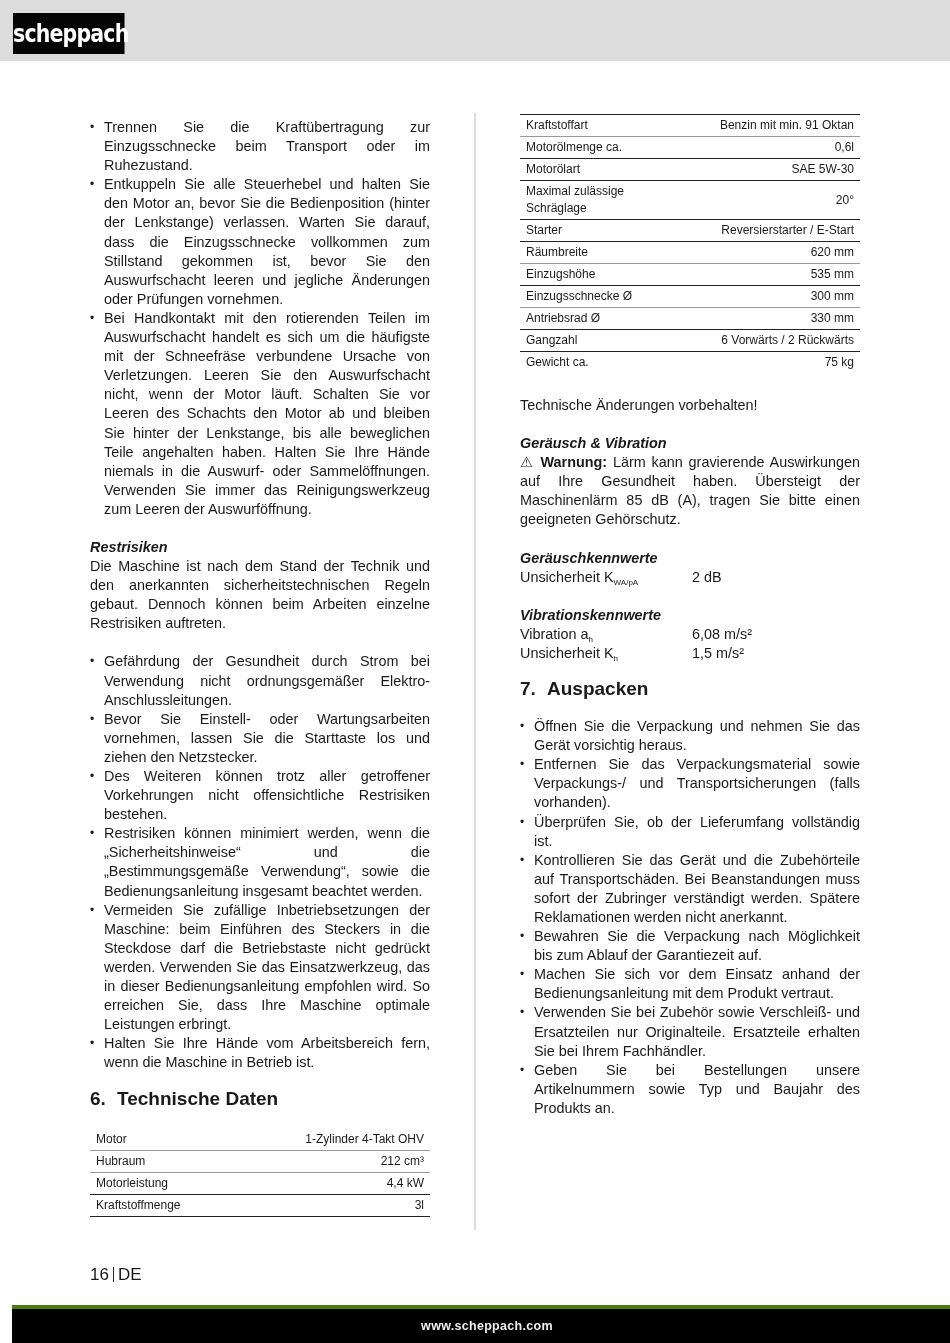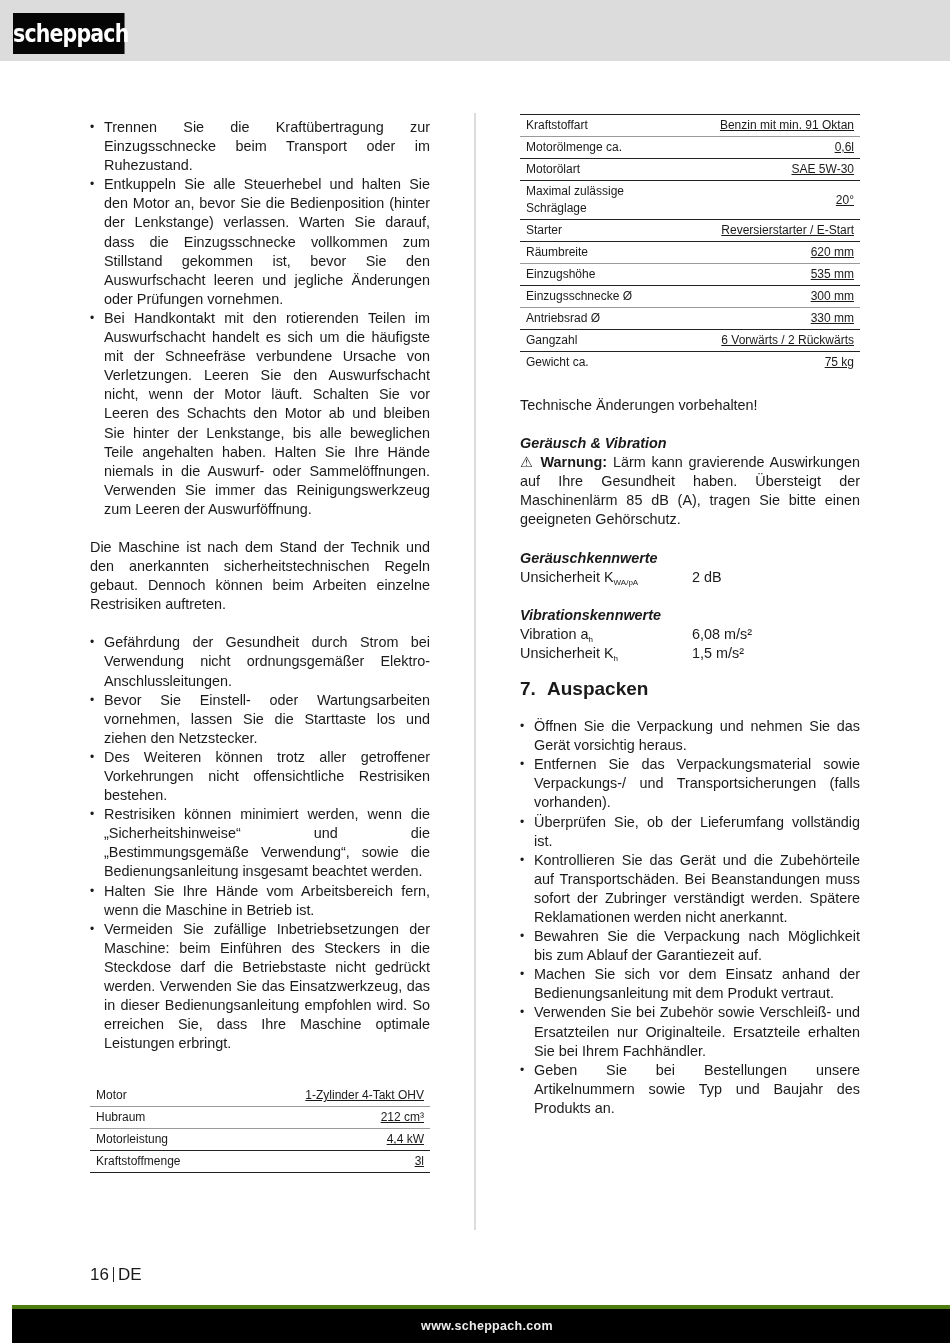--- a/index.html
+++ b/index.html
@@ -21,21 +21,21 @@
   ul.bl { list-style: none; margin: 0; padding: 0; }
   ul.bl li { position: relative; padding-left: 14px; text-align: justify; }
   ul.bl li::before { content: "•"; position: absolute; left: 0; top: 0; font-size: 12px; }
   p { margin: 0; text-align: justify; }
   .h-bold { font-weight: bold; font-style: italic; }
   .gap { height: 19px; }
   .section-title { font-size: 19px; font-weight: bold; margin: 0; line-height: 24px; }
   .section-title .num { display: inline-block; width: 27px; }
   table.spec { border-collapse: collapse; width: 100%; font-size: 12px; }
   table.spec td { padding: 2px 6px 2px 6px; line-height: 17px; vertical-align: middle; }
-  table.spec td.v { text-align: right; white-space: nowrap; text-decoration: underline; }
+  table.spec td.v { text-align: right; white-space: nowrap; }
   table.spec tr { border-bottom: 1.5px solid #9a9a9a; }
   table.spec tr.dark { border-bottom: 1.5px solid #222; }
   table.spec.top-border { border-top: 1.5px solid #222; }
   .kv { display: flex; }
   .kv .k { width: 172px; }
   sub { font-size: 8px; vertical-align: -3px; line-height: 0; }
   .page-num { position: absolute; left: 90px; top: 1265px; font-size: 17px; }
   .page-num .sep { display: inline-block; width: 1px; height: 15px; background: #222; margin: 0 4px; vertical-align: -2px; }
   .footer { position: absolute; left: 12px; top: 1305px; width: 950px; height: 38px; background: #000; border-top: 4px solid #4d7c0f; }
   .footer span { position: absolute; left: 0; width: 950px; text-align: center; top: 10px; color: #eee; font-weight: bold; font-size: 12.5px; letter-spacing: 0.3px; }
@@ -49,31 +49,35 @@
 
 <div class="divider"></div>
 
 <div class="col col-left">
   <ul class="bl">
     <li>Trennen Sie die Kraftübertragung zur Einzugsschnecke beim Transport oder im Ruhezustand.</li>
     <li>Entkuppeln Sie alle Steuerhebel und halten Sie den Motor an, bevor Sie die Bedienposition (hinter der Lenkstange) verlassen. Warten Sie darauf, dass die Einzugsschnecke vollkommen zum Stillstand gekommen ist, bevor Sie den Auswurfschacht leeren und jegliche Änderungen oder Prüfungen vornehmen.</li>
     <li>Bei Handkontakt mit den rotierenden Teilen im Auswurfschacht handelt es sich um die häufigste mit der Schneefräse verbundene Ursache von Verletzungen. Leeren Sie den Auswurfschacht nicht, wenn der Motor läuft. Schalten Sie vor Leeren des Schachts den Motor ab und bleiben Sie hinter der Lenkstange, bis alle beweglichen Teile angehalten haben. Halten Sie Ihre Hände niemals in die Auswurf- oder Sammelöffnungen. Verwenden Sie immer das Reinigungswerkzeug zum Leeren der Auswurföffnung.</li>
   </ul>
   <div class="gap"></div>
+  <p class="h-bold">Restrisiken</p>
   <p>Die Maschine ist nach dem Stand der Technik und den anerkannten sicherheitstechnischen Regeln gebaut. Dennoch können beim Arbeiten einzelne Restrisiken auftreten.</p>
   <div class="gap"></div>
   <ul class="bl">
     <li>Gefährdung der Gesundheit durch Strom bei Verwendung nicht ordnungsgemäßer Elektro-Anschlussleitungen.</li>
     <li>Bevor Sie Einstell- oder Wartungsarbeiten vornehmen, lassen Sie die Starttaste los und ziehen den Netzstecker.</li>
     <li>Des Weiteren können trotz aller getroffener Vorkehrungen nicht offensichtliche Restrisiken bestehen.</li>
     <li>Restrisiken können minimiert werden, wenn die „Sicherheitshinweise“ und die „Bestimmungsgemäße Verwendung“, sowie die Bedienungsanleitung insgesamt beachtet werden.</li>
+    <li>Vermeiden Sie zufällige Inbetriebsetzungen der Maschine: beim Einführen des Steckers in die Steckdose darf die Betriebstaste nicht gedrückt werden. Verwenden Sie das Einsatzwerkzeug, das in dieser Bedienungsanleitung empfohlen wird. So erreichen Sie, dass Ihre Maschine optimale Leistungen erbringt.</li>
     <li>Halten Sie Ihre Hände vom Arbeitsbereich fern, wenn die Maschine in Betrieb ist.</li>
-    <li>Vermeiden Sie zufällige Inbetriebsetzungen der Maschine: beim Einführen des Steckers in die Steckdose darf die Betriebstaste nicht gedrückt werden. Verwenden Sie das Einsatzwerkzeug, das in dieser Bedienungsanleitung empfohlen wird. So erreichen Sie, dass Ihre Maschine optimale Leistungen erbringt.</li>
   </ul>
   <div style="height:14px"></div>
+  <h2 class="section-title">
+    <span class="num">6.</span><span>Technische Daten</span>
+  </h2>
   <div style="height:18px"></div>
   <table class="spec">
     <tbody>
         <tr>
       <td>Motor</td>
       <td class="v">1-Zylinder 4-Takt OHV</td>
     </tr>
     <tr>
       <td>Hubraum</td>
       <td class="v">212 cm³</td>

